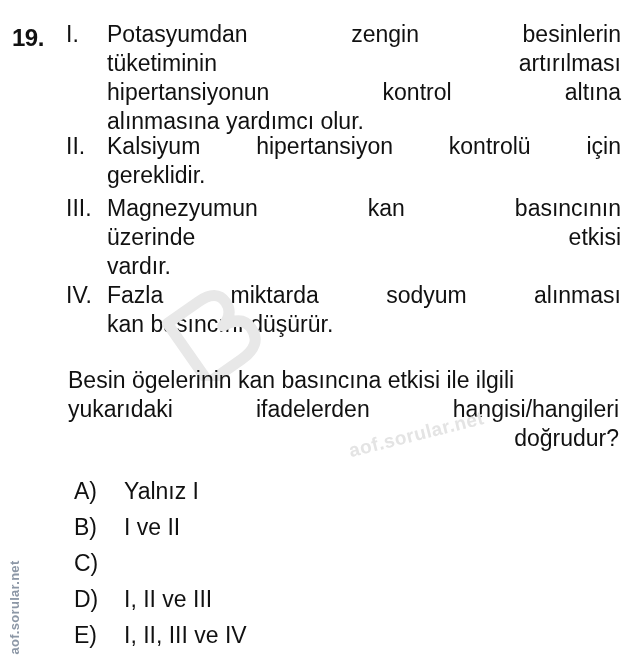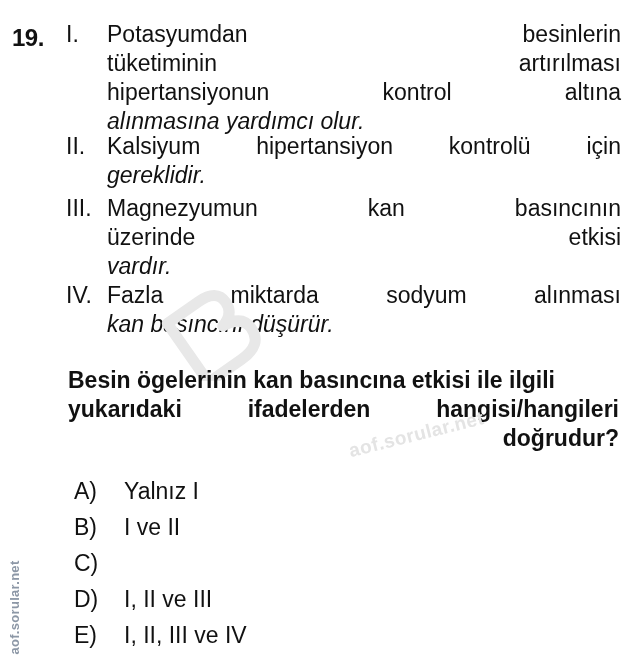--- a/index.html
+++ b/index.html
@@ -11,22 +11,22 @@
     position: absolute; left: 12px; top: 24px; font-size: 24px; font-weight: bold;
     letter-spacing: -0.5px;
   }
   .stmt { position: absolute; left: 66px; width: 555px; }
   .stmt .roman { position: absolute; left: 0; top: 0; font-size: 23px; line-height: 29px; }
   .stmt .line {
     margin-left: 41px; font-size: 23px; line-height: 29px; height: 29px;
     text-align: justify; text-align-last: justify; white-space: nowrap;
     display: flex; justify-content: space-between; align-items: flex-end;
   }
-  .stmt .line.last { justify-content: flex-start; font-style: italic; }
-  .prompt { position: absolute; left: 68px; top: 366px; width: 551px; font-weight: bold; font-size: 23px; }
+  .stmt .line.last { justify-content: flex-start; }
+  .prompt { position: absolute; left: 68px; top: 366px; width: 551px; font-weight: normal; font-size: 23px; }
   .prompt .line { line-height: 29px; height: 29px; display: flex; justify-content: space-between; white-space: nowrap; }
   .prompt .line.last { justify-content: flex-end; }
   .options { position: absolute; left: 74px; top: 477px; font-size: 23px; }
   .opt { height: 36px; line-height: 28px; display: flex; }
   .opt .letter { width: 50px; }
   .wm-center {
     position: absolute; left: 352px; top: 440px; font-size: 19px; font-weight: bold;
     color: #e4e4e4; transform: rotate(-14deg); transform-origin: left bottom; letter-spacing: 0.5px;
   }
   .wm-side {
@@ -37,20 +37,21 @@
 </style>
 </head>
 <body>
 
 <div class="qnum">19.</div>
 
 <div class="stmt" style="top:20px">
   <div class="roman">I.</div>
   <div class="line">
       <span>Potasyumdan</span>
+      <span>zengin</span>
       <span>besinlerin</span>
     </div>
   <div class="line">
       <span>tüketiminin</span>
       <span>artırılması</span>
     </div>
   <div class="line">
       <span>hipertansiyonun</span>
       <span>kontrol</span>
       <span>altına</span>

